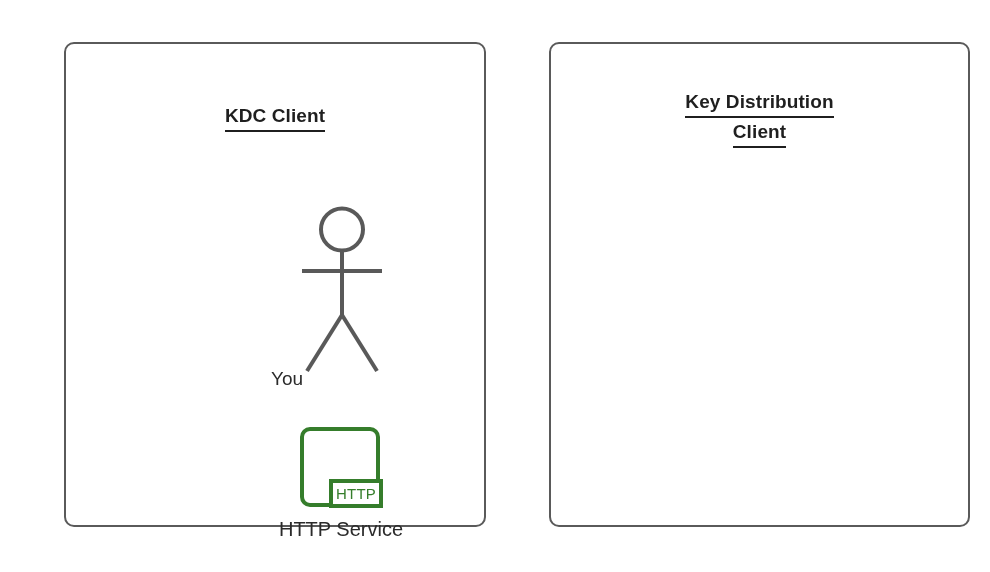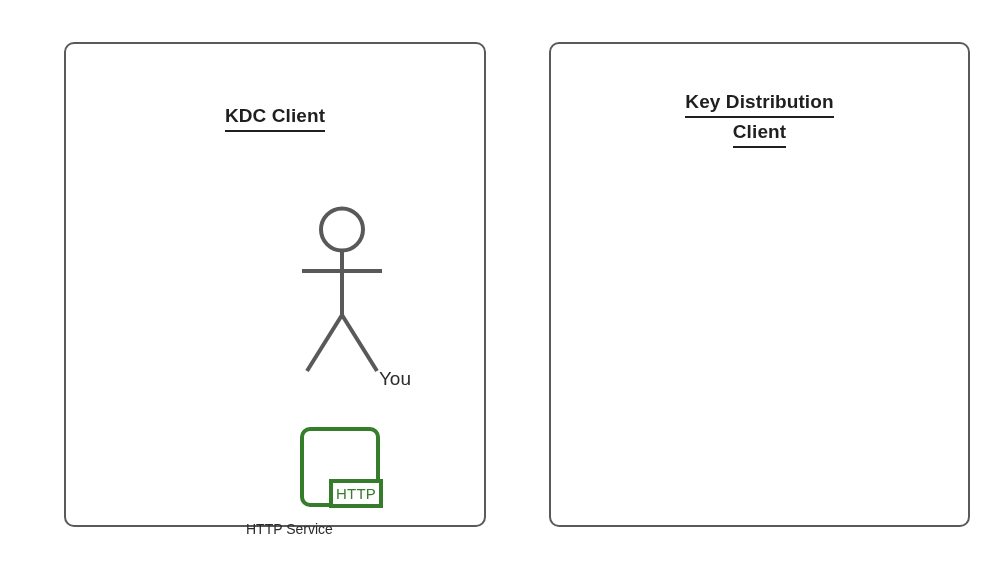--- a/index.html
+++ b/index.html
@@ -70,21 +70,21 @@
     width: 102px;
     height: 175px;
   }
   #stick-figure svg { display: block; }
 
   #label-you {
     position: absolute;
     left: 205px;
     top: 322px;
     width: 140px;
-    text-align: right;
+    text-align: left;
     font-size: 19px;
     line-height: 26px;
     color: #2b2b2b;
   }
 
   
   #http-icon {
     position: absolute;
     left: 232px;
     top: 381px;
@@ -118,21 +118,22 @@
     line-height: 15px;
     color: #357d2b;
     letter-spacing: 0.2px;
   }
 
   #label-http-service {
     position: absolute;
     left: 180px;
     top: 472px;
     width: 190px;
-    font-size: 14px;
+    text-align: center;
+    font-size: 20px;
     line-height: 26px;
     color: #2b2b2b;
   }
 </style>
 </head>
 <body>
 
 <div id="canvas">
 
   <div class="panel" id="panel-client">

